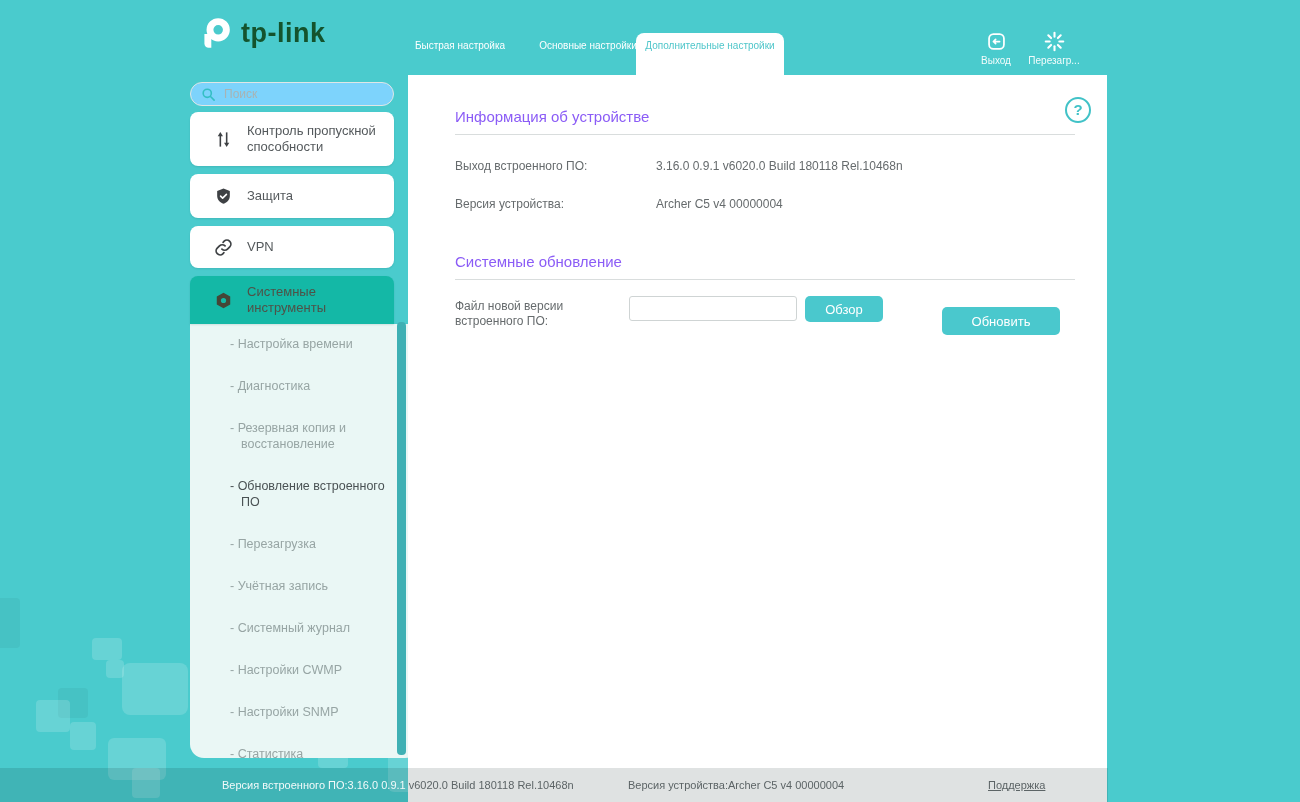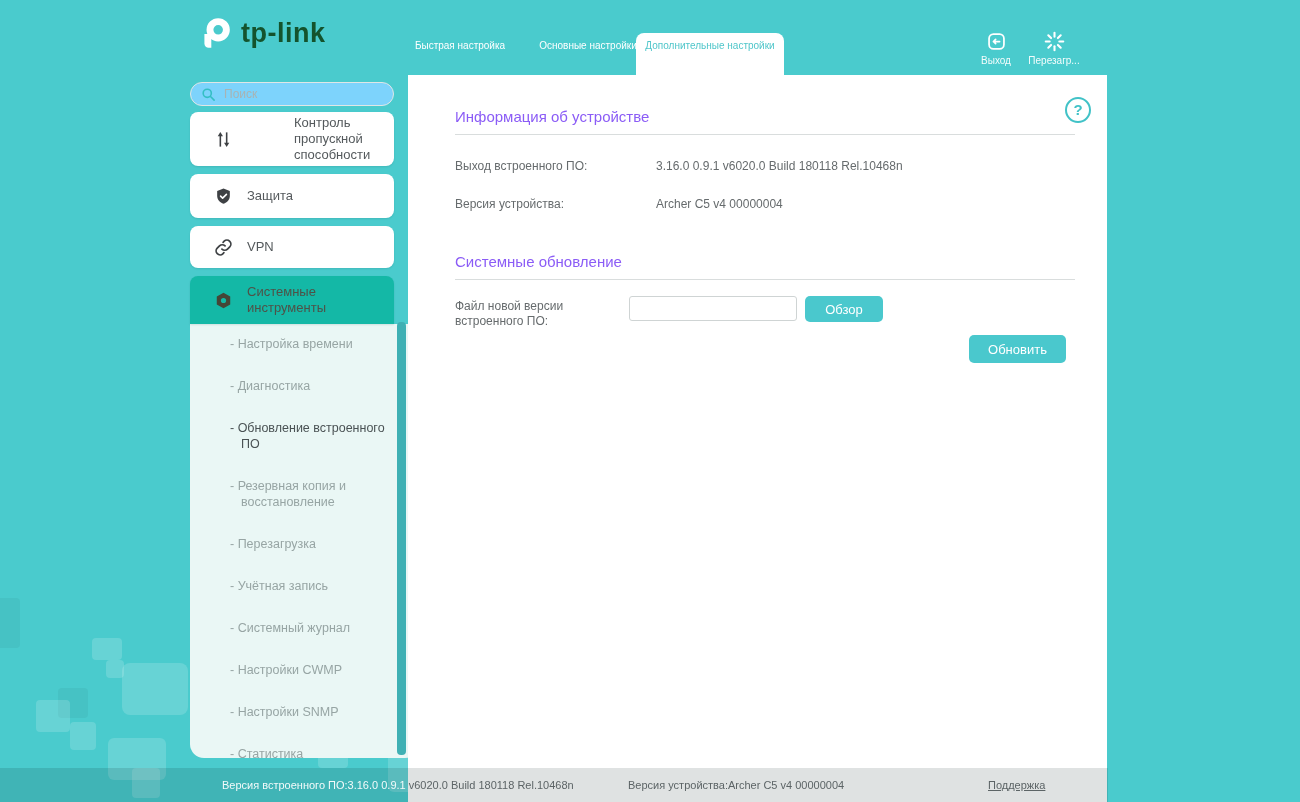--- a/index.html
+++ b/index.html
@@ -53,21 +53,21 @@
   .s2 { margin-top:42px; }
   .info-row { margin-top:24px; font-size:12px; color:#666B6D; display:flex; }
   .info-row .lbl { width:201px; flex:0 0 auto; }
   .file-row { margin-top:16px; display:flex; align-items:flex-start; font-size:12px; color:#666B6D; }
   .file-row .flbl { width:174px; flex:0 0 auto; line-height:15px; padding-top:3px; }
   .file-input { width:168px; height:25px; border:1px solid #CFD4D4; border-radius:3px;
                 font-family:"Liberation Sans", sans-serif; font-size:12px; padding:0 6px; color:#555; outline:none; }
   .btn { background:#4AC8CD; color:#fff; border:none; border-radius:5px; font-size:13px;
          font-family:"Liberation Sans", sans-serif; cursor:pointer; }
   .browse-btn { width:78px; height:26px; margin-left:8px; }
-  .upgrade-btn { position:absolute; right:41px; top:232px; width:97px; height:28px;margin-top:28px; }
+  .upgrade-btn { position:absolute; right:47px; top:232px; width:118px; height:28px; }
   
   .footer-shade { position:absolute; left:0; bottom:0; width:1108px; height:34px;
                   background:rgba(0,25,25,0.125); z-index:4; }
   .footer-text { position:absolute; left:0; bottom:0; width:1300px; height:34px; line-height:34px;
                  font-size:11px; z-index:5; pointer-events:none; }
   .footer-text span { position:absolute; white-space:nowrap; }
   .ft-a { left:222px; } .ft-b { left:628px; }
   .ft-c { left:988px; text-decoration:underline; cursor:pointer; pointer-events:auto; }
   .footer-text.tint  { color:#F2FAFA; clip-path:inset(0 calc(100% - 408px) 0 0); }
   .footer-text.plain { color:#5C6466; clip-path:inset(0 0 0 408px); }
@@ -140,21 +140,21 @@
   <span class="nav-ic">
     <svg width="19" height="19" viewBox="0 0 24 24">
       <g fill="none" stroke="#3E4144" stroke-width="2">
           <path d="M8 21V7"></path>
           <path d="M16 3v14"></path>
         </g>
       <path fill="#3E4144" d="M8 2.5L4.7 8h6.6z"></path>
         <path fill="#3E4144" d="M16 21.5L12.7 16h6.6z"></path>
     </svg>
   </span>
-  <span style="width:150px;margin-left:47px;">Контроль пропускной способности</span>
+  <span style="width:150px;">Контроль пропускной способности</span>
 </div>
 
 <div class="side-card" style="top:174px;height:44px;">
   <span class="nav-ic">
     <svg width="19" height="19" viewBox="0 0 24 24">
       <path d="M12 2l8 3v6c0 5-3.4 8.6-8 10-4.6-1.4-8-5-8-10V5z" fill="#3E4144"></path>
       <path d="M8.3 11.5l2.6 2.6 4.8-4.8" stroke="#fff" stroke-width="2" fill="none" stroke-linecap="round" stroke-linejoin="round"></path>
     </svg>
   </span>
   <span>Защита</span>
@@ -175,22 +175,22 @@
     <svg width="19" height="19" viewBox="0 0 24 24">
       <path fill-rule="evenodd" fill="#454637" d="M12 2.2l8.5 4.9v9.8L12 21.8l-8.5-4.9V7.1zM12 8.7a3.3 3.3 0 100 6.6 3.3 3.3 0 000-6.6z"></path>
     </svg>
   </span>
   <span style="width:130px;">Системные инструменты</span>
 </div>
 
 <div class="submenu">
   <div class="subitem">- Настройка времени</div>
   <div class="subitem">- Диагностика</div>
+  <div class="subitem">- Резервная копия и восстановление</div>
   <div class="subitem active">- Обновление встроенного ПО</div>
-  <div class="subitem">- Резервная копия и восстановление</div>
   <div class="subitem">- Перезагрузка</div>
   <div class="subitem">- Учётная запись</div>
   <div class="subitem">- Системный журнал</div>
   <div class="subitem">- Настройки CWMP</div>
   <div class="subitem">- Настройки SNMP</div>
   <div class="subitem">- Статистика</div>
 </div>
 <div class="v-scrollbar"></div>
 
 <div class="main-panel">

